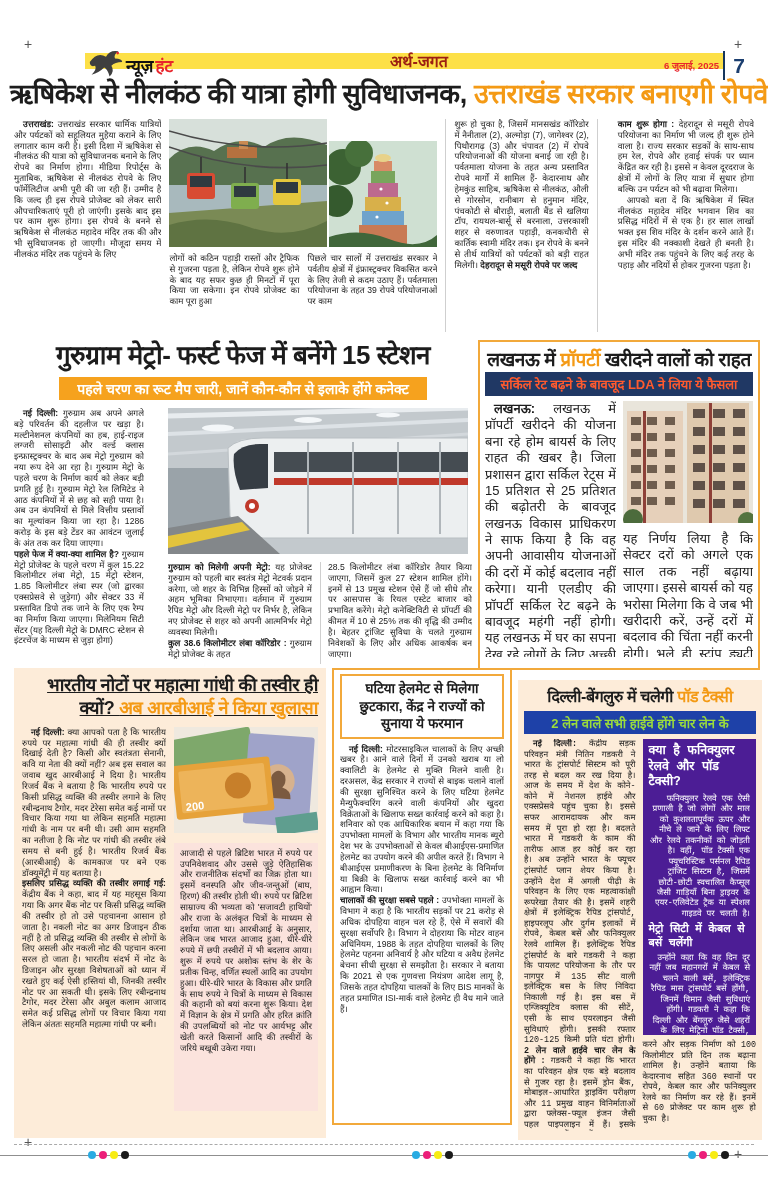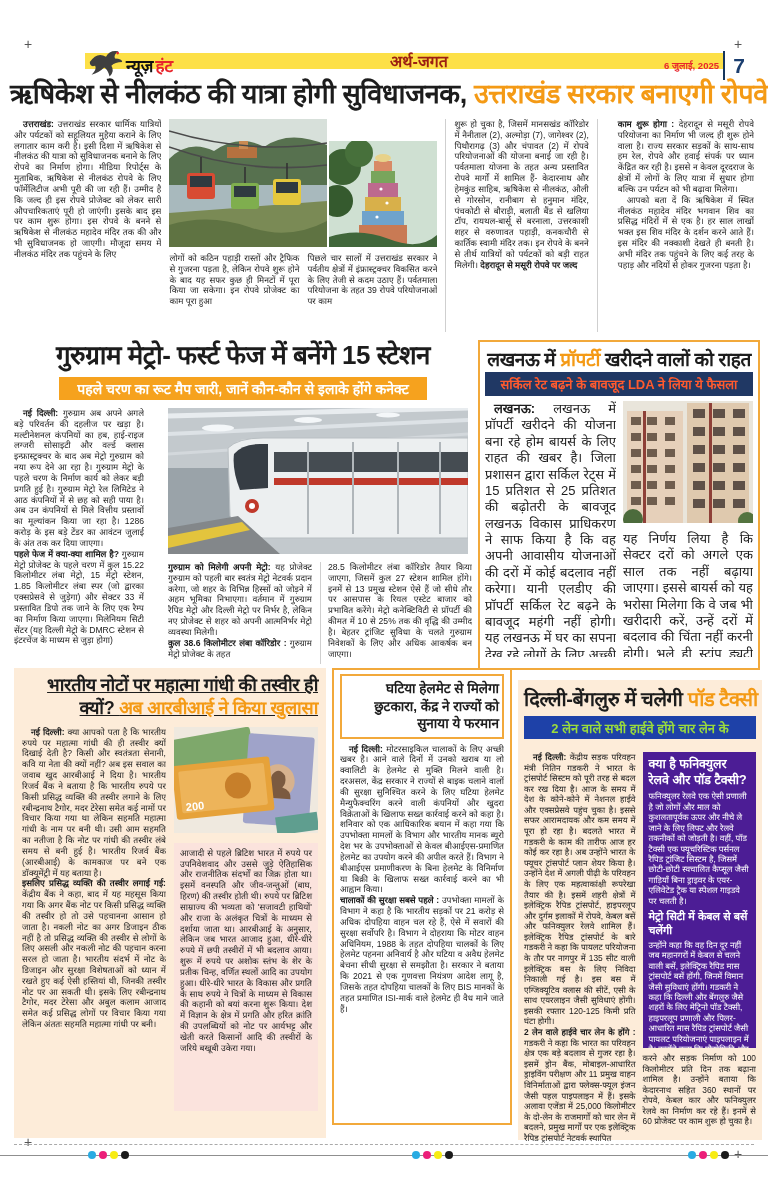--- a/index.html
+++ b/index.html
@@ -64,35 +64,35 @@
   .gandhi-headline{text-align:right;font-size:18px;font-weight:bold;line-height:1.3;letter-spacing:-0.3px;text-decoration:underline;}
   .gandhi-body{display:flex;gap:8px;margin-top:6px;height:392px;overflow:hidden;}
   .gandhi-c1{width:144px;height:392px;}
   .gandhi-c2{width:144px;}
   .money-photo{width:144px;height:106px;background:#f0ece4;}
   .pink-box{margin-top:6px;background:#fbe3dd;padding:5px 6px;height:258px;overflow:hidden;}
   .pink-title{font-size:12.5px;font-weight:bold;line-height:1.25;margin:0 0 4px 0;}
   
   #helmet{position:absolute;left:332px;top:668px;width:180px;height:457px;border:2px solid #f2a93b;
           background:#fff;padding:4px 6px;box-sizing:border-box;}
-  .helmet-headbox{border:2px solid #f2a93b;padding:4px 3px;text-align:right;font-size:13.5px;font-weight:bold;line-height:1.3;}
+  .helmet-headbox{border:2px solid #f2a93b;padding:4px 16px;text-align:center;font-size:13.5px;font-weight:bold;line-height:1.3;}
   .helmet-body{margin-top:5px;height:358px;overflow:hidden;}
   
   #pod{position:absolute;left:518px;top:680px;width:244px;height:460px;padding:5px 6px;box-sizing:border-box;}
-  .pod-headline{text-align:center;font-size:20px;font-weight:bold;white-space:nowrap;letter-spacing:-0.4px;}
+  .pod-headline{text-align:center;font-size:16px;font-weight:bold;white-space:nowrap;letter-spacing:-0.4px;}
   .pod-bar{margin-top:4px;height:23px;background:#1e41a8;display:flex;align-items:center;justify-content:center;
            color:#9bdc3c;font-size:13px;font-weight:bold;white-space:nowrap;}
-  .pod-body{display:flex;gap:7px;margin-top:13px;height:392px;overflow:hidden;}
+  .pod-body{display:flex;gap:7px;margin-top:5px;height:392px;overflow:hidden;font-family:Liberation Mono, monospace;}
   .pod-body .body-txt{font-size:8.4px;}
   .pod-c1{width:112px;height:392px;}
   .pod-c2{width:114px;}
   .green-box{background:#4c1d95;color:#fff;padding:5px 6px;height:296px;overflow:hidden;box-sizing:border-box;}
   .green-title{font-size:12.5px;font-weight:bold;line-height:1.25;margin:0 0 3px 0;}
   .green-sub{font-size:11px;font-weight:bold;line-height:1.25;margin:4px 0 2px 0;}
-  .green-box .body-txt{text-align:left;font-size:8.3px;}
+  .green-box .body-txt{text-align:right;font-size:8.3px;}
   .pod-after{margin-top:5px;}
   
   .dash-line{position:absolute;left:14px;top:1144px;width:740px;border-top:1px dashed #aaa;}
   .reg-line{position:absolute;left:0;top:1155px;width:768px;height:1px;background:#8f8f8f;}
   .dots{position:absolute;top:1151px;display:flex;gap:3px;}
   .dots i{width:8px;height:8px;border-radius:50%;display:block;}
   .d-c{background:#29abe2;} .d-m{background:#ec1e79;} .d-y{background:#f7ec13;} .d-k{background:#1a1a1a;}
 </style>
 </head>
 <body>

